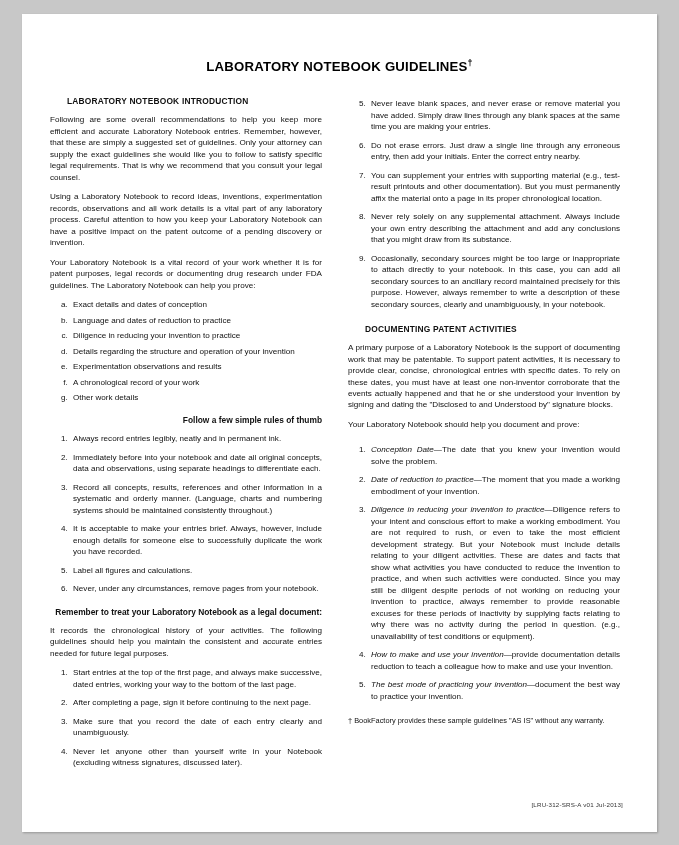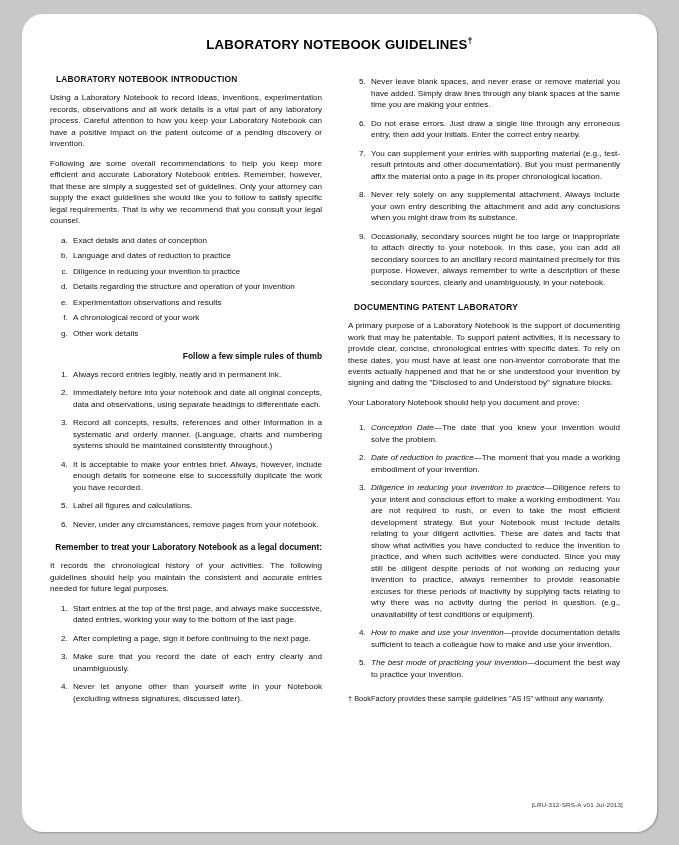--- a/index.html
+++ b/index.html
@@ -15,22 +15,21 @@
   }
   .page {
     position: absolute;
     left: 22px;
     top: 14px;
     width: 635px;
     height: 818px;
     background: #ffffff;
     box-shadow: 1px 1px 2px rgba(0,0,0,0.25);
     box-sizing: border-box;
-    padding: 8px 28px 10px 28px;
-    border-radius: 21px;
+    padding: 30px 28px 10px 28px;
   }
   .doc-title {
     text-align: center;
     font-size: 13.2px;
     font-weight: bold;
     letter-spacing: 0.2px;
     color: #000;
     margin: 14px 0 22px 0;
   }
   .columns {
@@ -41,21 +40,21 @@
     width: 272px;
     font-size: 8.1px;
     line-height: 1.42;
     color: #111;
     text-align: justify;
   }
   h2.sec {
     font-size: 8.4px;
     font-weight: bold;
     letter-spacing: 0.2px;
-    margin: 0 0 6px 6px;
+    margin: 0 0 6px 17px;
     text-align: left;
   }
   h3.sub {
     font-size: 8.4px;
     font-weight: bold;
     margin: 12px 0 6px 0;
     text-align: right;
   }
   p {
     margin: 0 0 8px 0;
@@ -100,23 +99,24 @@
 
   <div class="doc-title">
     <span>LABORATORY NOTEBOOK GUIDELINES</span><sup class="dagger">†</sup>
   </div>
 
   <div class="columns">
 
     <div class="col">
 
       <h2 class="sec">LABORATORY NOTEBOOK INTRODUCTION</h2>
+      <p>Following are some overall recommendations to help you keep more efficient and accurate Laboratory Notebook entries. Remember, however, that these are simply a suggested set of guidelines. Only your attorney can supply the exact guidelines she would like you to follow to satisfy specific legal requirements. That is why we recommend that you consult your legal counsel.</p>
       <p>Using a Laboratory Notebook to record ideas, inventions, experimentation records, observations and all work details is a vital part of any laboratory process. Careful attention to how you keep your Laboratory Notebook can have a positive impact on the patent outcome of a pending discovery or invention.</p>
-      <p>Following are some overall recommendations to help you keep more efficient and accurate Laboratory Notebook entries. Remember, however, that these are simply a suggested set of guidelines. Only your attorney can supply the exact guidelines she would like you to follow to satisfy specific legal requirements. That is why we recommend that you consult your legal counsel.</p>
 
+      <p>Your Laboratory Notebook is a vital record of your work whether it is for patent purposes, legal records or documenting drug research under FDA guidelines. The Laboratory Notebook can help you prove:</p>
       <ol class="lower-alpha">
         <li>Exact details and dates of conception</li>
         <li>Language and dates of reduction to practice</li>
         <li>Diligence in reducing your invention to practice</li>
         <li>Details regarding the structure and operation of your invention</li>
         <li>Experimentation observations and results</li>
         <li>A chronological record of your work</li>
         <li>Other work details</li>
       </ol>
 
@@ -140,33 +140,33 @@
       </ol>
 
     </div>
 
     <div class="col">
 
       <ol class="decimal spaced col-right-start" start="5">
         <li>Never leave blank spaces, and never erase or remove material you have added. Simply draw lines through any blank spaces at the same time you are making your entries.</li>
         <li>Do not erase errors. Just draw a single line through any erroneous entry, then add your initials. Enter the correct entry nearby.</li>
         <li>You can supplement your entries with supporting material (e.g., test-result printouts and other documentation). But you must permanently affix the material onto a page in its proper chronological location.</li>
-        <li>Never rely solely on any supplemental attachment. Always include your own entry describing the attachment and add any conclusions when you might draw from its substance.</li>
+        <li>Never rely solely on any supplemental attachment. Always include your own entry describing the attachment and add any conclusions that you might draw from its substance.</li>
         <li>Occasionally, secondary sources might be too large or inappropriate to attach directly to your notebook. In this case, you can add all secondary sources to an ancillary record maintained precisely for this purpose. However, always remember to write a description of these secondary sources, clearly and unambiguously, in your notebook.</li>
       </ol>
 
-      <h2 class="sec" style="margin-top:14px;">DOCUMENTING PATENT LABORATORY</h2>
+      <h2 class="sec" style="margin-top:14px;">DOCUMENTING PATENT ACTIVITIES</h2>
       <p>A primary purpose of a Laboratory Notebook is the support of documenting work that may be patentable. To support patent activities, it is necessary to provide clear, concise, chronological entries with specific dates. To rely on these dates, you must have at least one non-inventor corroborate that the events actually happened and that he or she understood your invention by signing and dating the "Disclosed to and Understood by" signature blocks.</p>
       <p class="tight">Your Laboratory Notebook should help you document and prove:</p>
 
       <ol class="decimal spaced">
         <li><span class="em">Conception Date</span><span>—The date that you knew your invention would solve the problem.</span></li>
         <li><span class="em">Date of reduction to practice</span><span>—The moment that you made a working embodiment of your invention.</span></li>
         <li><span class="em">Diligence in reducing your invention to practice</span><span>—Diligence refers to your intent and conscious effort to make a working embodiment. You are not required to rush, or even to take the most efficient development strategy. But your Notebook must include details relating to your diligent activities. These are dates and facts that show what activities you have conducted to reduce the invention to practice, and when such activities were conducted. Since you may still be diligent despite periods of not working on reducing your invention to practice, always remember to provide reasonable excuses for these periods of inactivity by supplying facts relating to why there was no activity during the period in question. (e.g., unavailability of test conditions or equipment).</span></li>
-        <li><span class="em">How to make and use your invention</span><span>—provide documentation details sufficient to teach a colleague how to make and use your invention.</span></li>
+        <li><span class="em">How to make and use your invention</span><span>—provide documentation details reduction to teach a colleague how to make and use your invention.</span></li>
         <li><span class="em">The best mode of practicing your invention</span><span>—document the best way to practice your invention.</span></li>
       </ol>
 
 
       <div class="footnote-sec">
         <span>† BookFactory provides these sample guidelines "AS IS" without any warranty.</span>
       </div>
 
     </div>
   </div>

